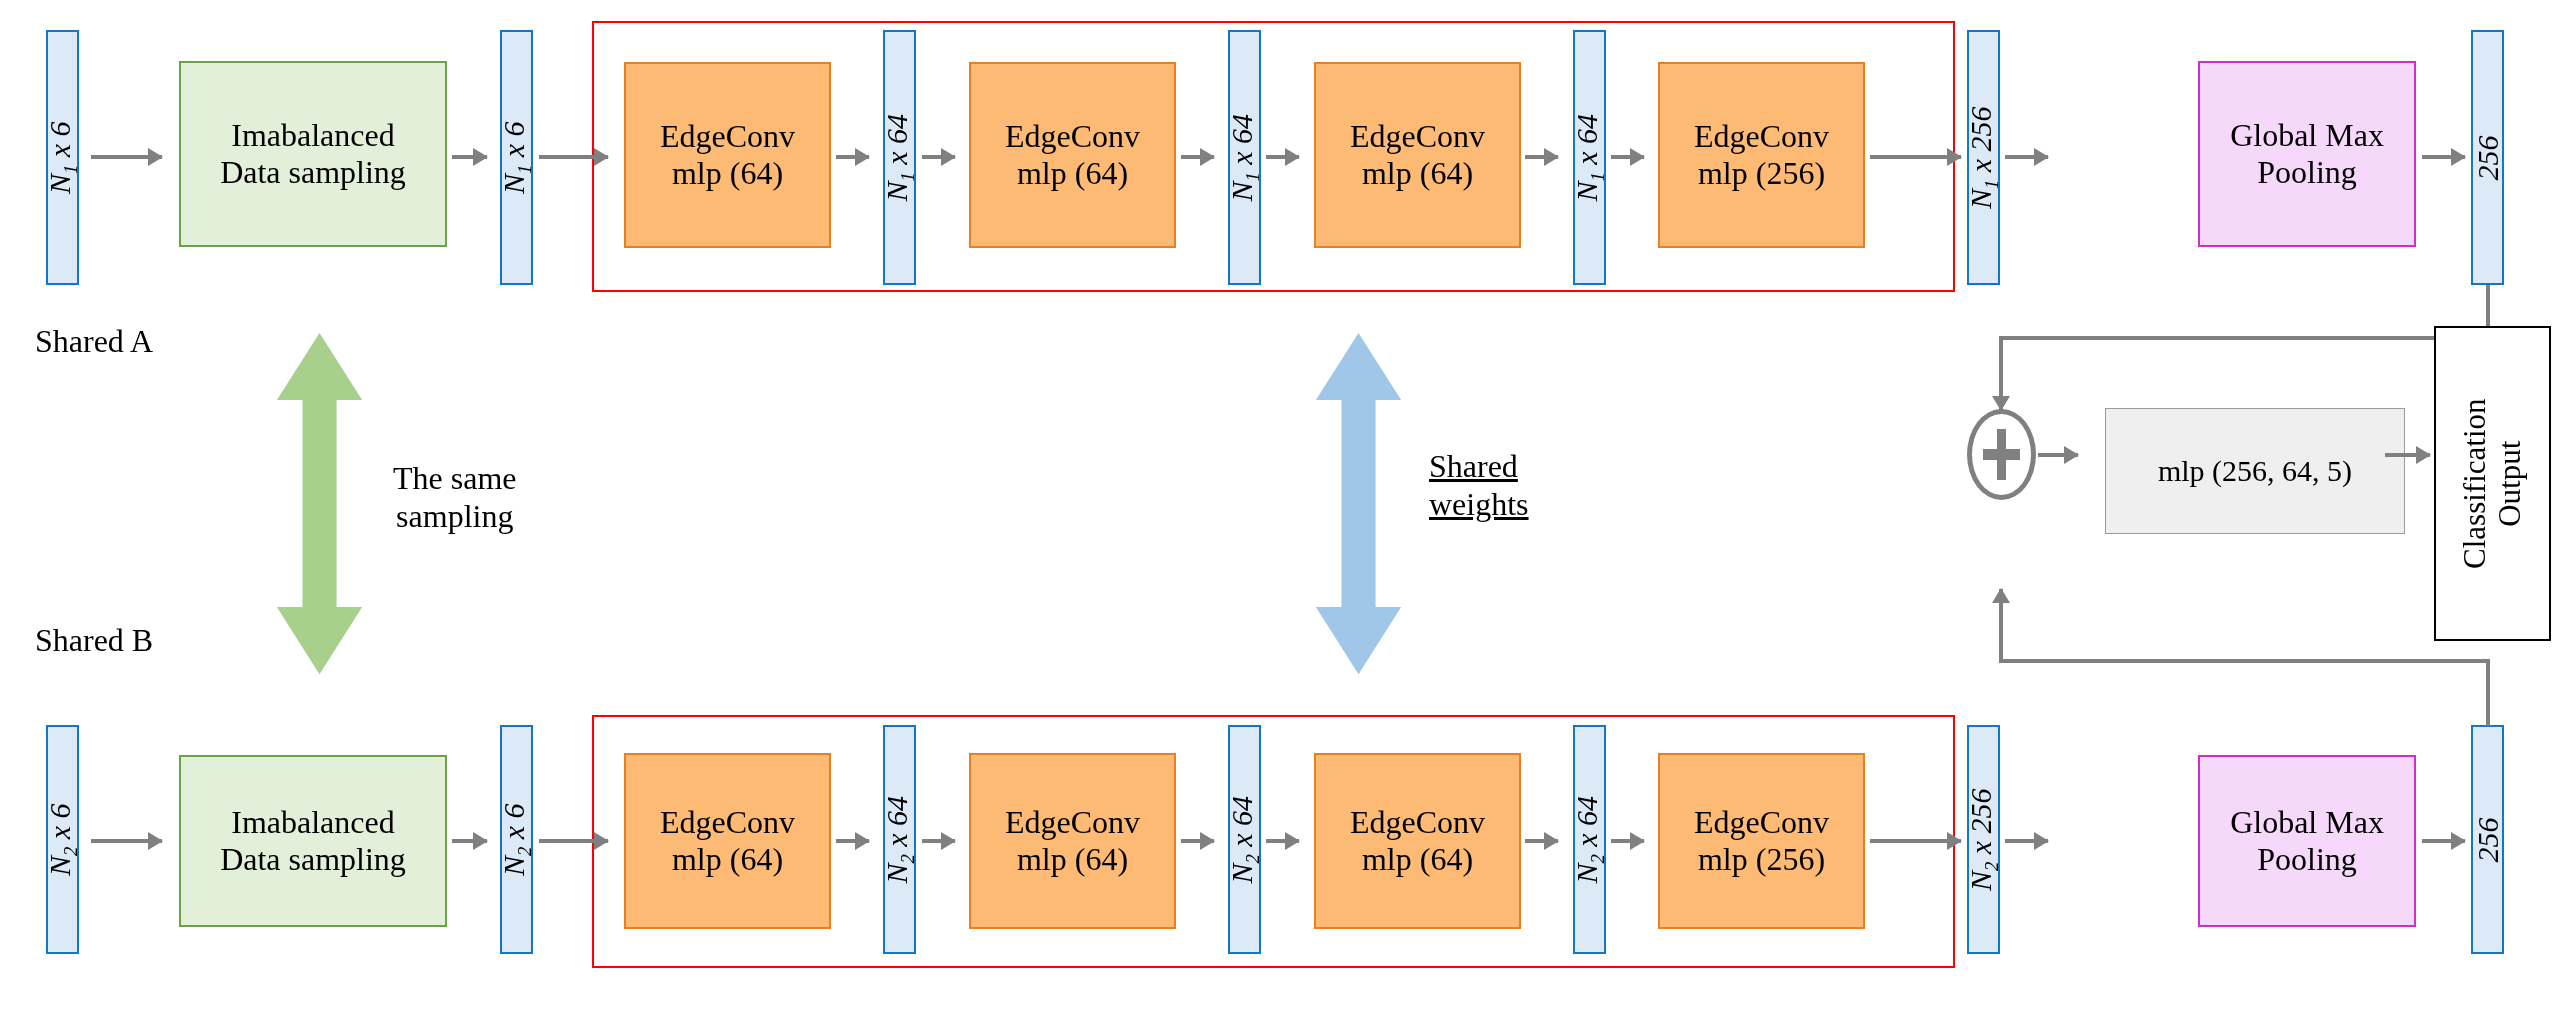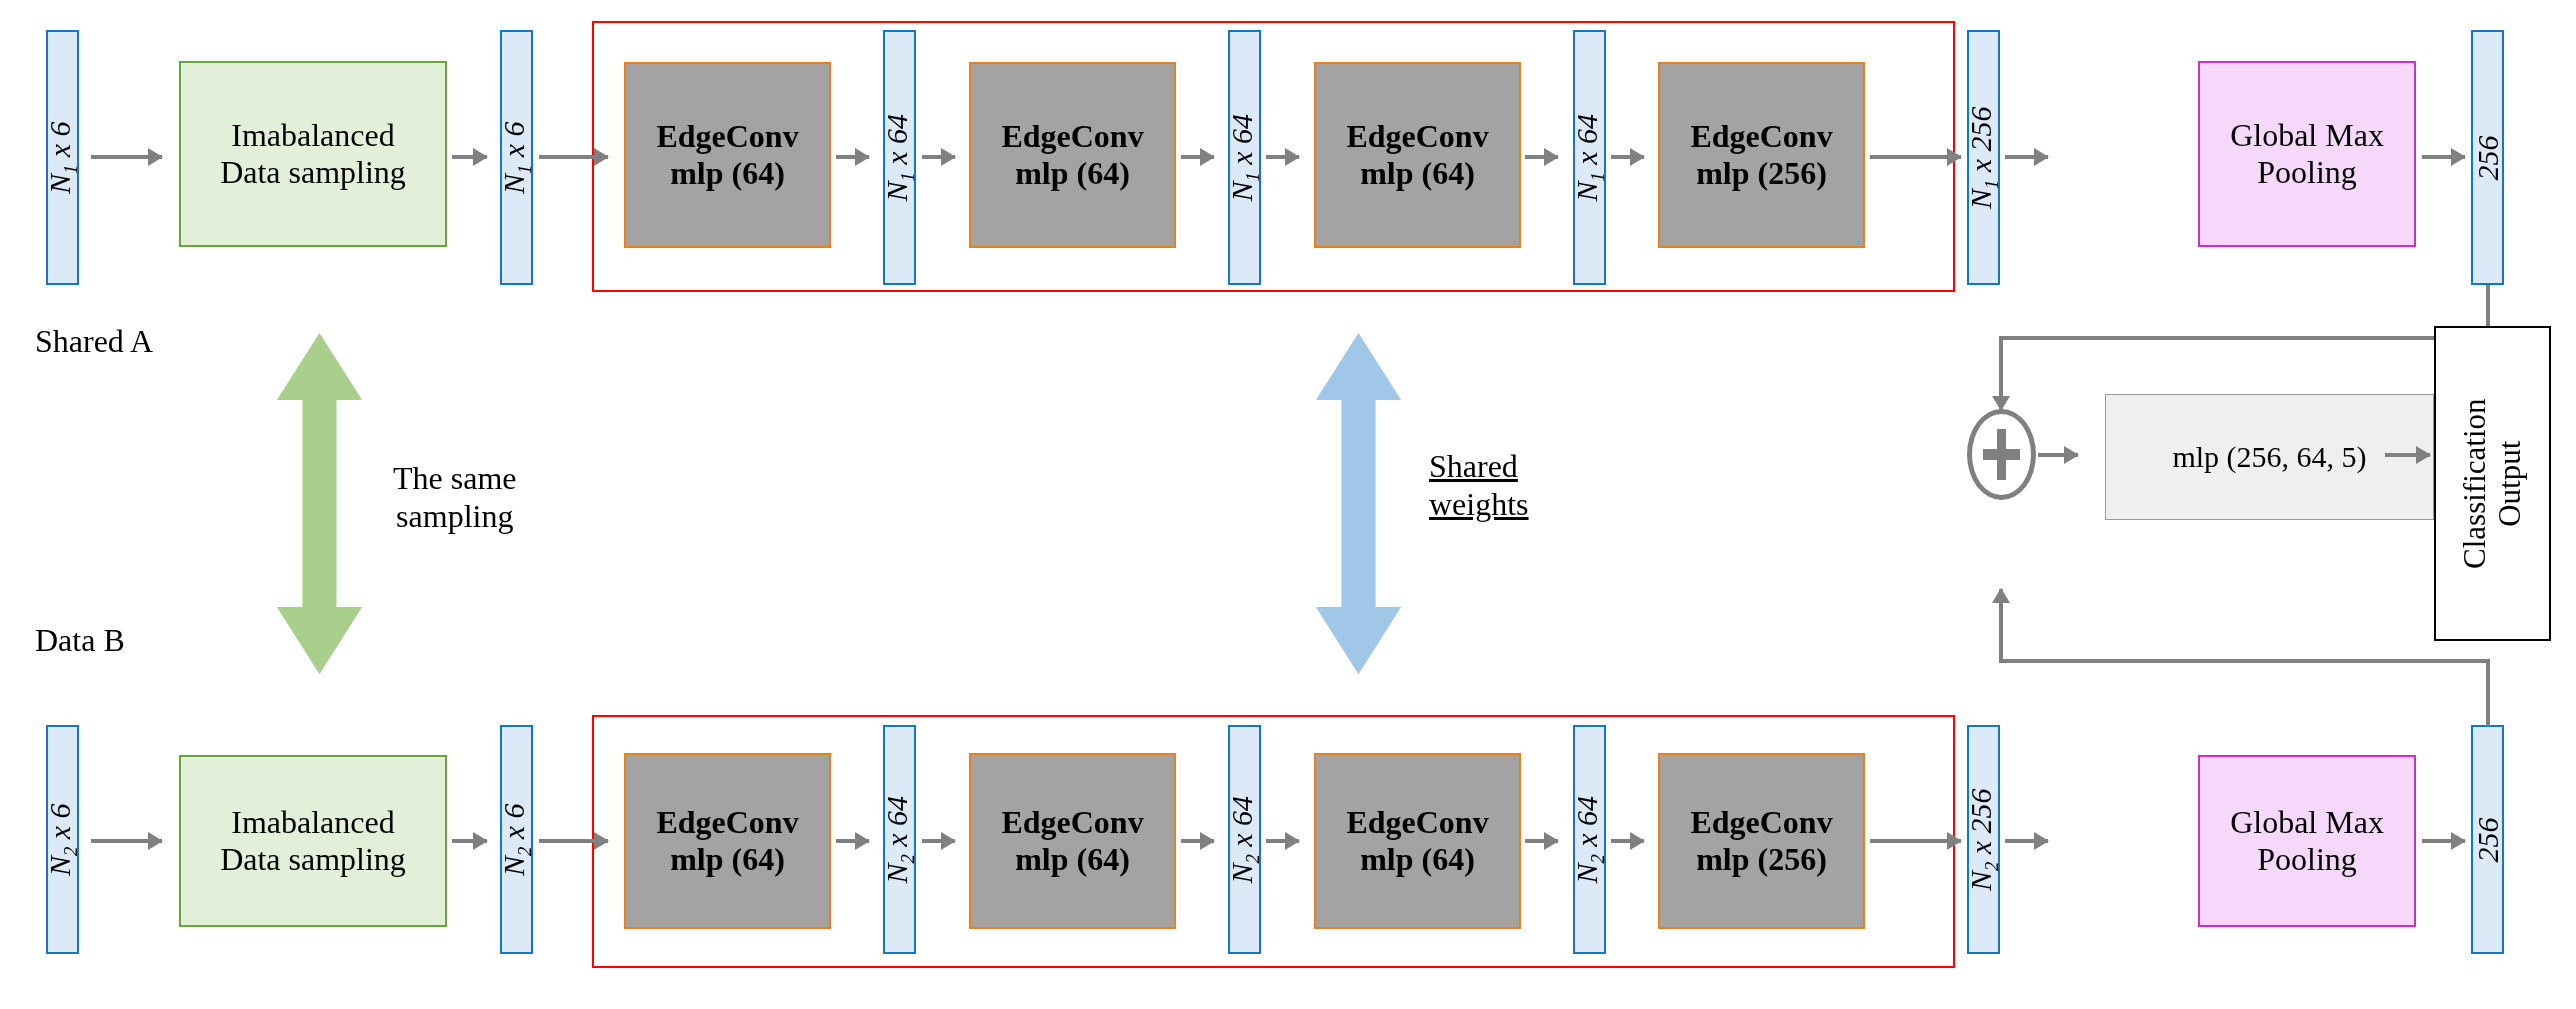--- a/index.html
+++ b/index.html
@@ -19,21 +19,21 @@
     color:#000;
     line-height:1;
   }
   .tensor .lbl sub{font-size:0.62em;font-style:italic;}
 
   
   .greenbox{background:#e2efd9;border:2.3px solid #6aa544;}
   .greenbox .lbl{font-size:32px;line-height:1.16;color:#000;}
 
   
-  .orangebox{background:#a3a3a3;border:2.3px solid #e8801f;font-weight:bold;}
+  .orangebox{background:#fdba74;border:2.3px solid #e8801f;}
   .orangebox .lbl{font-size:32px;line-height:1.16;color:#000;}
 
   
   .magentabox{background:#f6d8fa;border:2.3px solid #cf2ecb;}
 
   
   .graybox{background:#efefef;border:1.7px solid #9b9b9b;}
   .graybox .lbl{font-size:30px;color:#000;}
 
   
@@ -268,32 +268,32 @@
   <div class="line-h" style="left:1999px;top:659px;width:488px;"></div>
   <div class="varrow-up" style="left:1999px;top:589px;height:72px;"></div>
 
   <div class="pluscircle" style="left:1967px;top:409px;width:69px;height:91px;">
     <div class="hbar"></div>
     <div class="vbar"></div>
   </div>
 
   <div class="harrow" style="left:2038px;top:453px;width:40px;"></div>
 
-  <div class="node graybox" style="left:2105px;top:394px;width:329px;height:126px;">
+  <div class="node graybox" style="left:2105px;top:408px;width:300px;height:126px;">
     <span class="lbl">mlp (256, 64, 5)</span>
   </div>
   <div class="harrow" style="left:2385px;top:453px;width:45px;"></div>
 
   <div class="node whitebox" style="left:2434px;top:326px;width:117px;height:315px;">
     <span class="lbl" style="white-space:pre-line;">Classification
 Output</span>
   </div>
 
   <div class="textlabel" style="left:35px;top:323px;">Shared A</div>
-  <div class="textlabel" style="left:35px;top:622px;">Data B</div>
+  <div class="textlabel" style="left:35px;top:622px;">Shared B</div>
 
   <div class="bigarrow" style="left:274px;top:332px;width:91px;height:343px;">
     <svg width="91" height="343" viewBox="0 0 160 600" xmlns="http://www.w3.org/2000/svg">
       <polygon points="80,0 155,118 110,118 110,482 155,482 80,600 5,482 50,482 50,118 5,118" fill="#a8cf8c"></polygon>
     </svg>
   </div>
   <div class="textlabel" style="left:393px;top:460px;text-align:center;">The same
 sampling</div>
 
   <div class="bigarrow" style="left:1313px;top:332px;width:91px;height:343px;">

